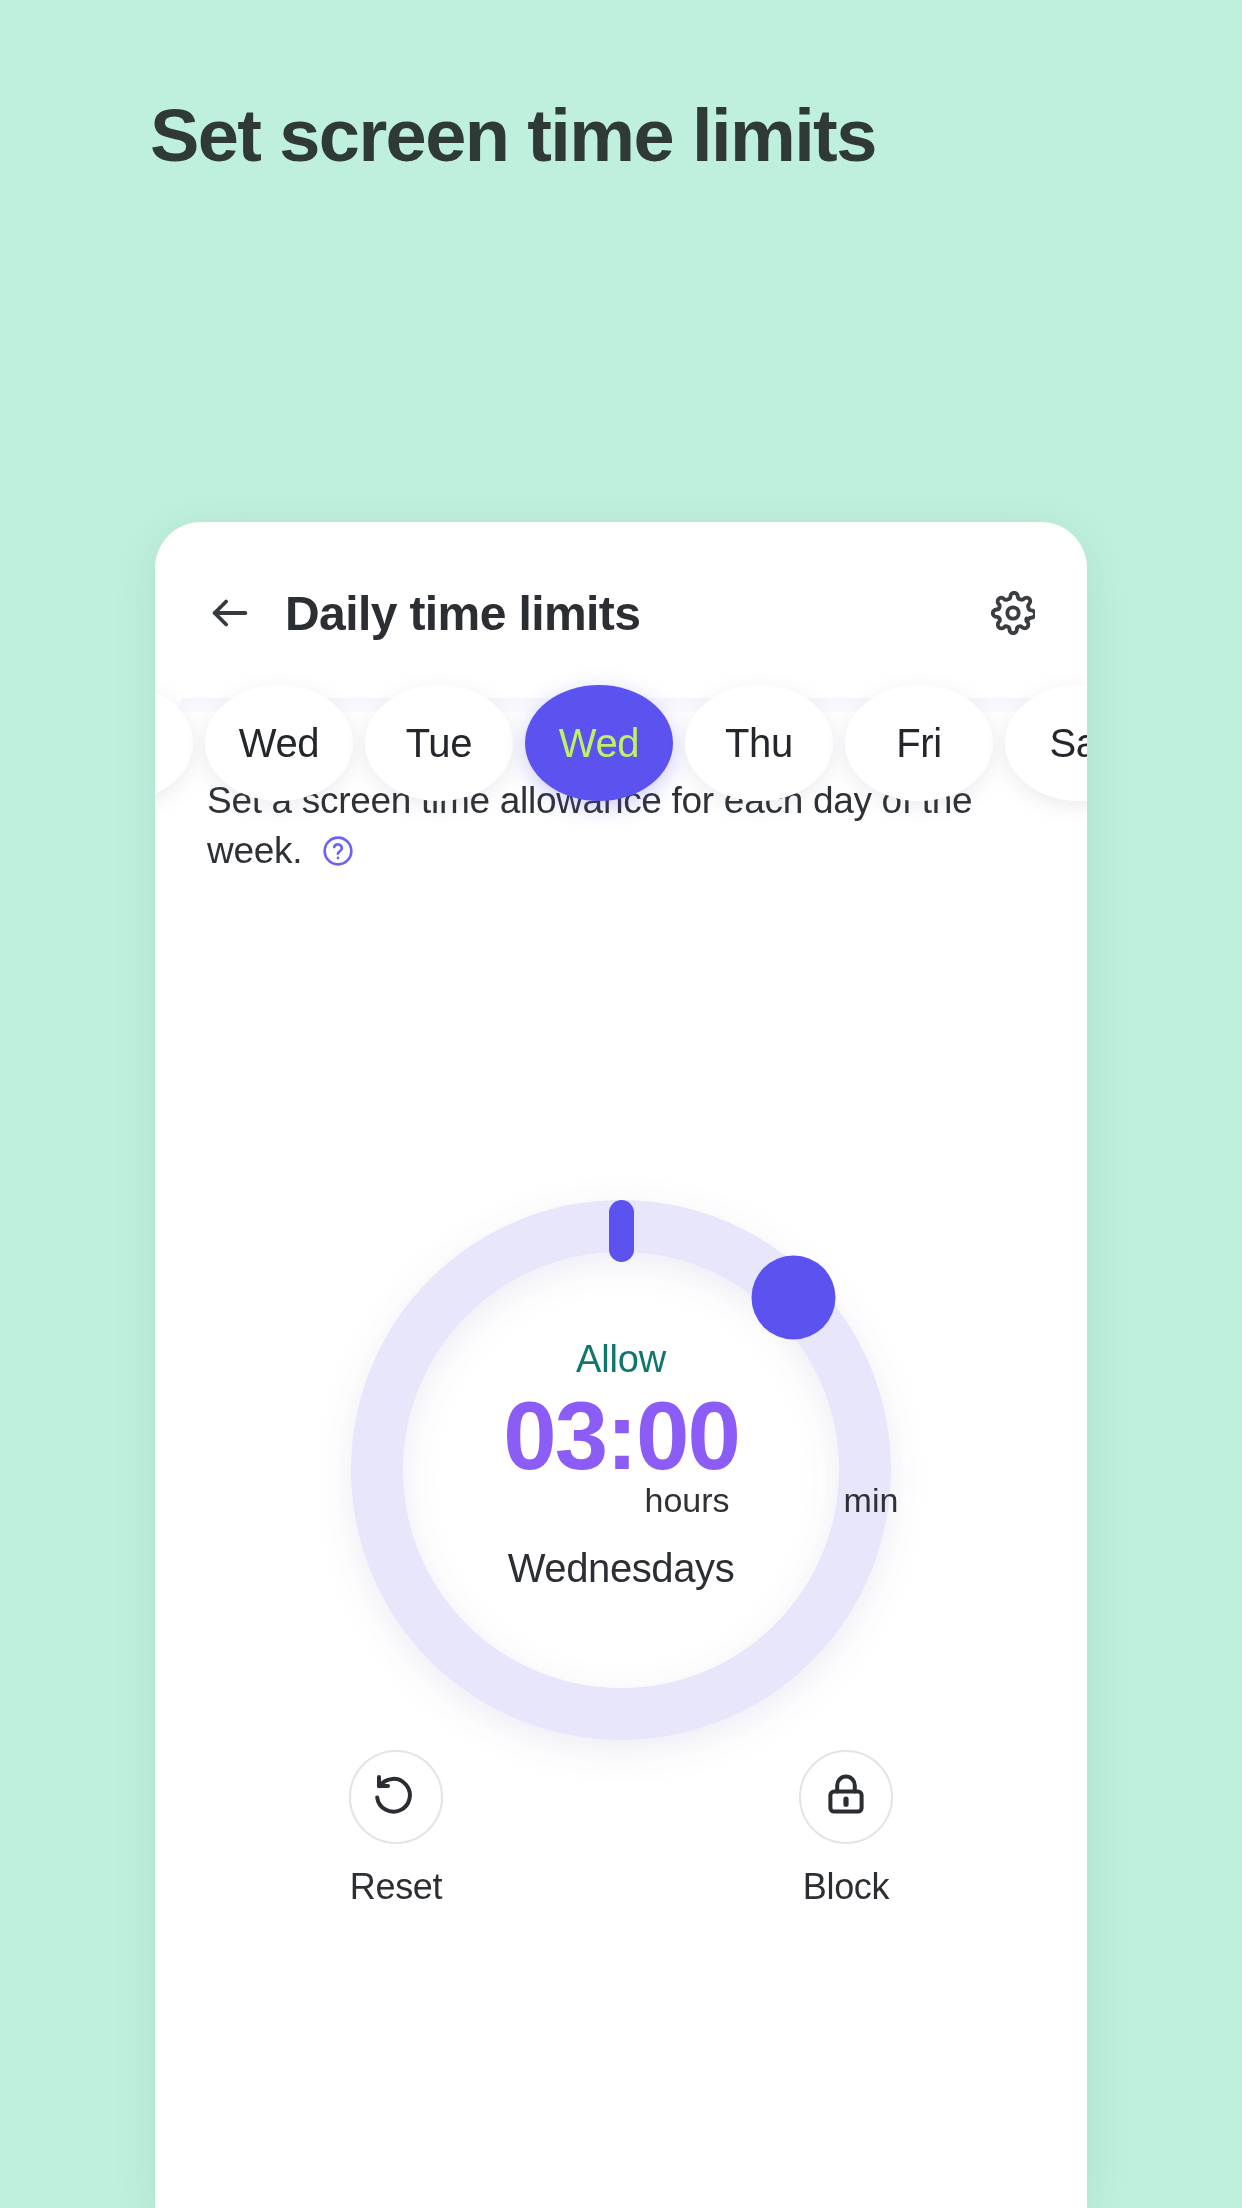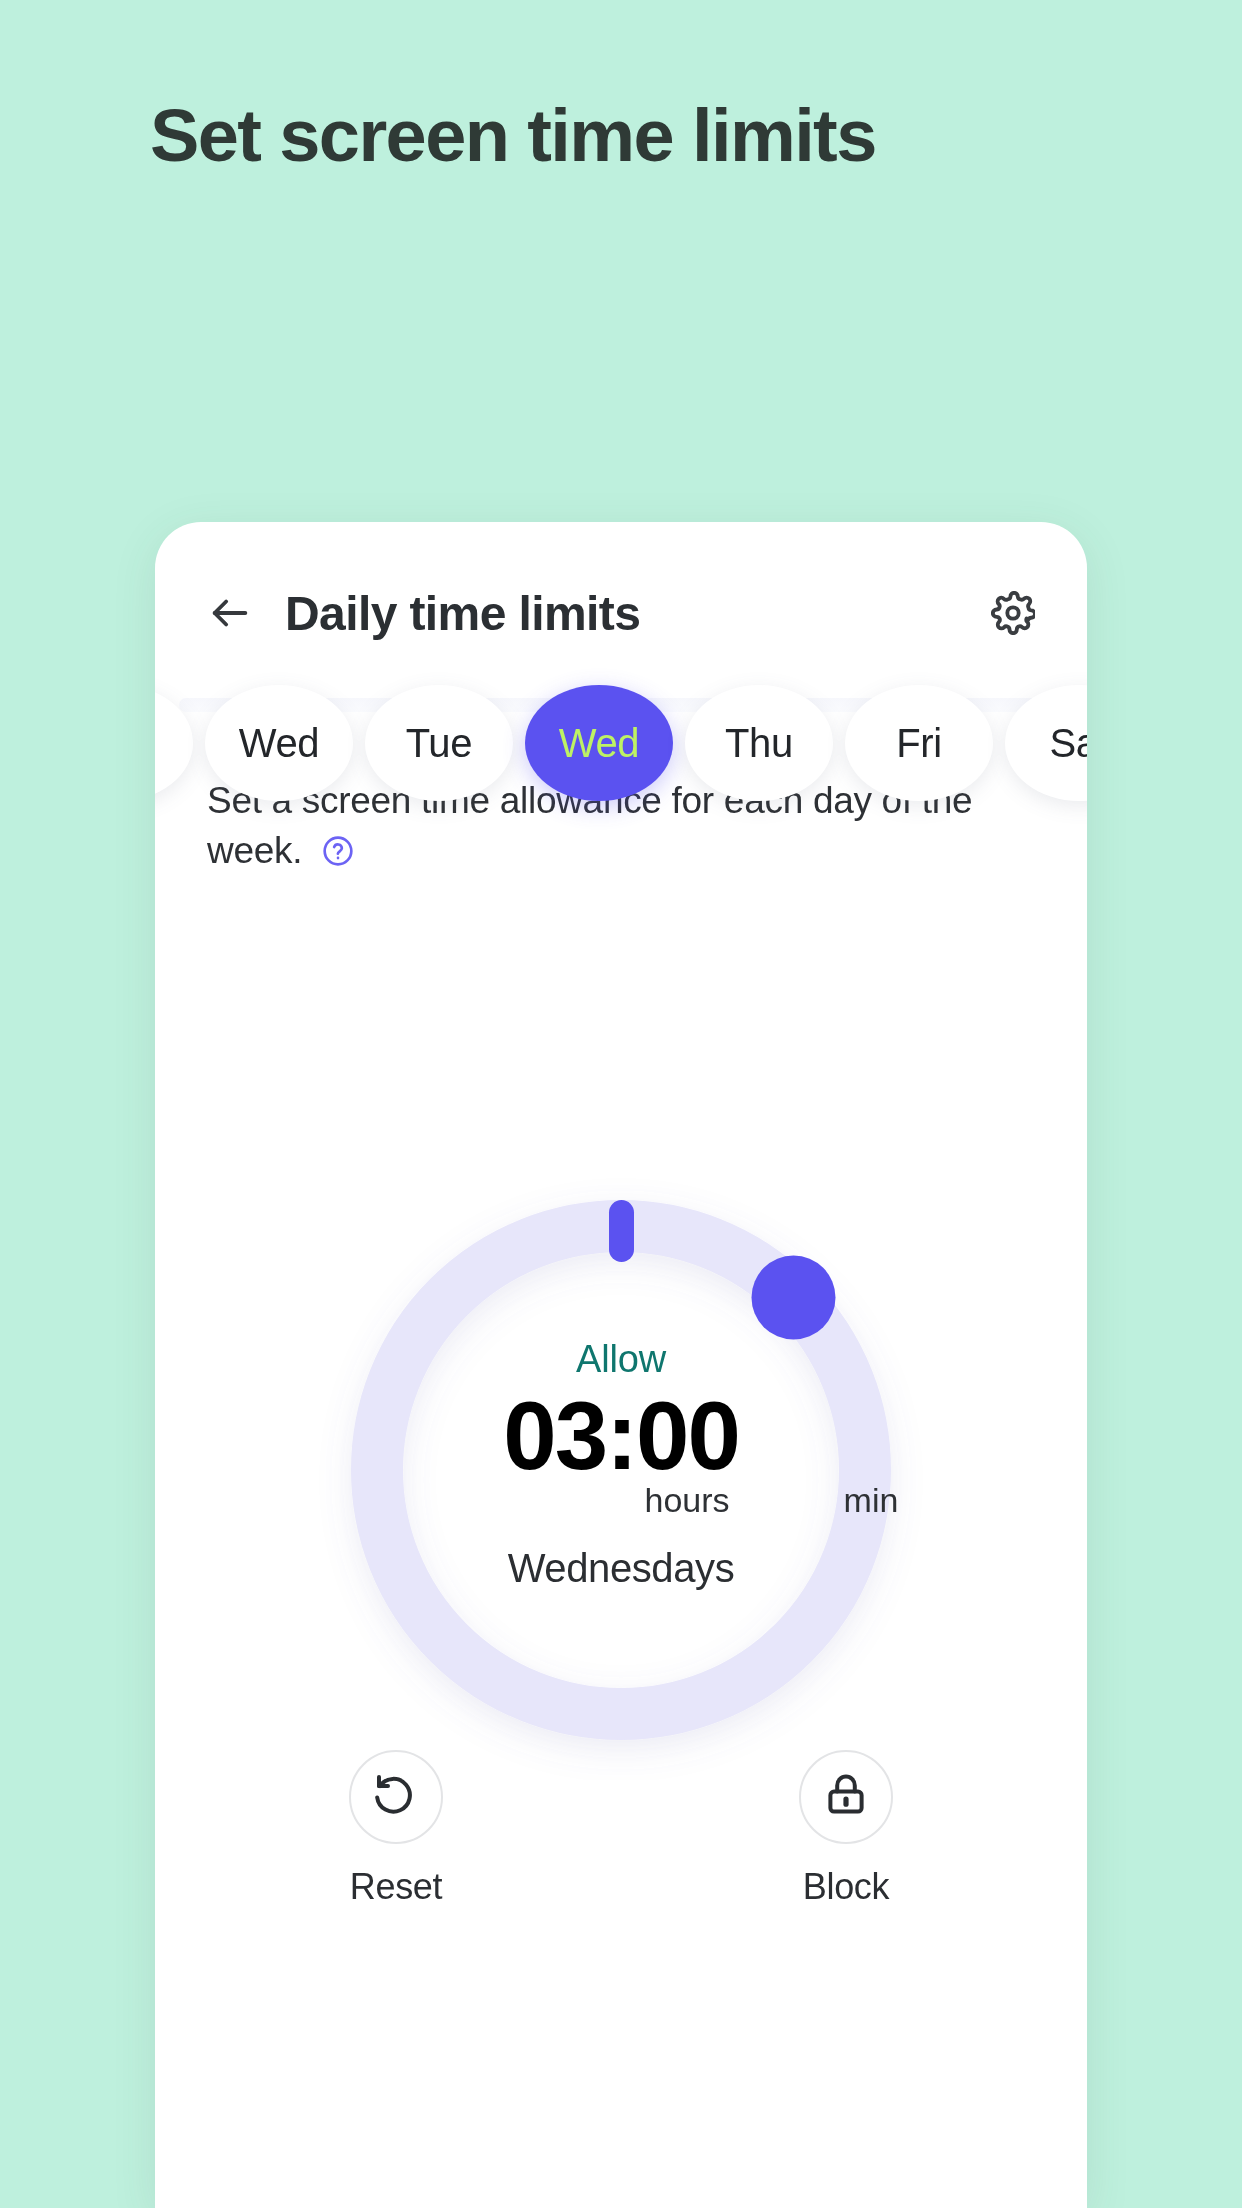--- a/index.html
+++ b/index.html
@@ -137,21 +137,21 @@
   .dial-allow {
     font-size:38px;
     color:#0f766e;
     letter-spacing:-0.2px;
   }
   .dial-time {
     margin-top:6px;
     font-size:96px;
     font-weight:bold;
     letter-spacing:-2px;
-    color:#000000;
+    color:#8b5cf6;
     line-height:1.02;
   }
   .dial-units {
     margin-top:-4px;
     display:flex;
     justify-content:flex-end;
     gap:64px;
     font-size:34px;
     color:#2E3135;
   }

